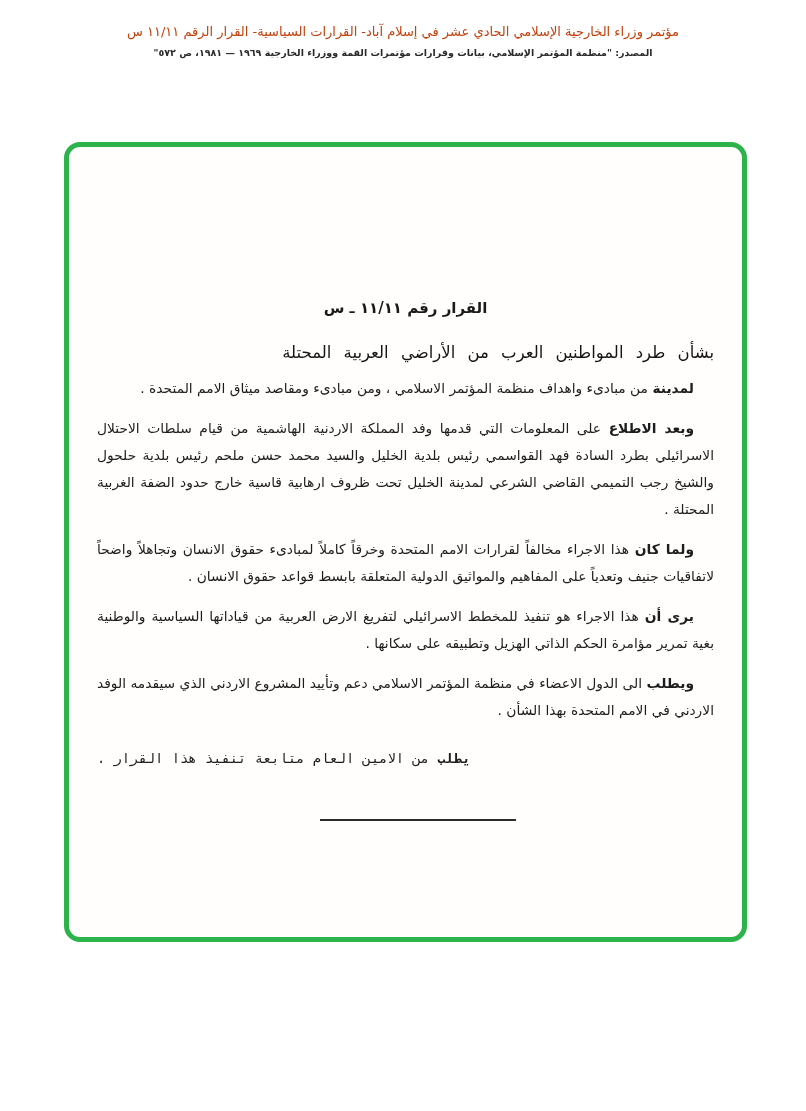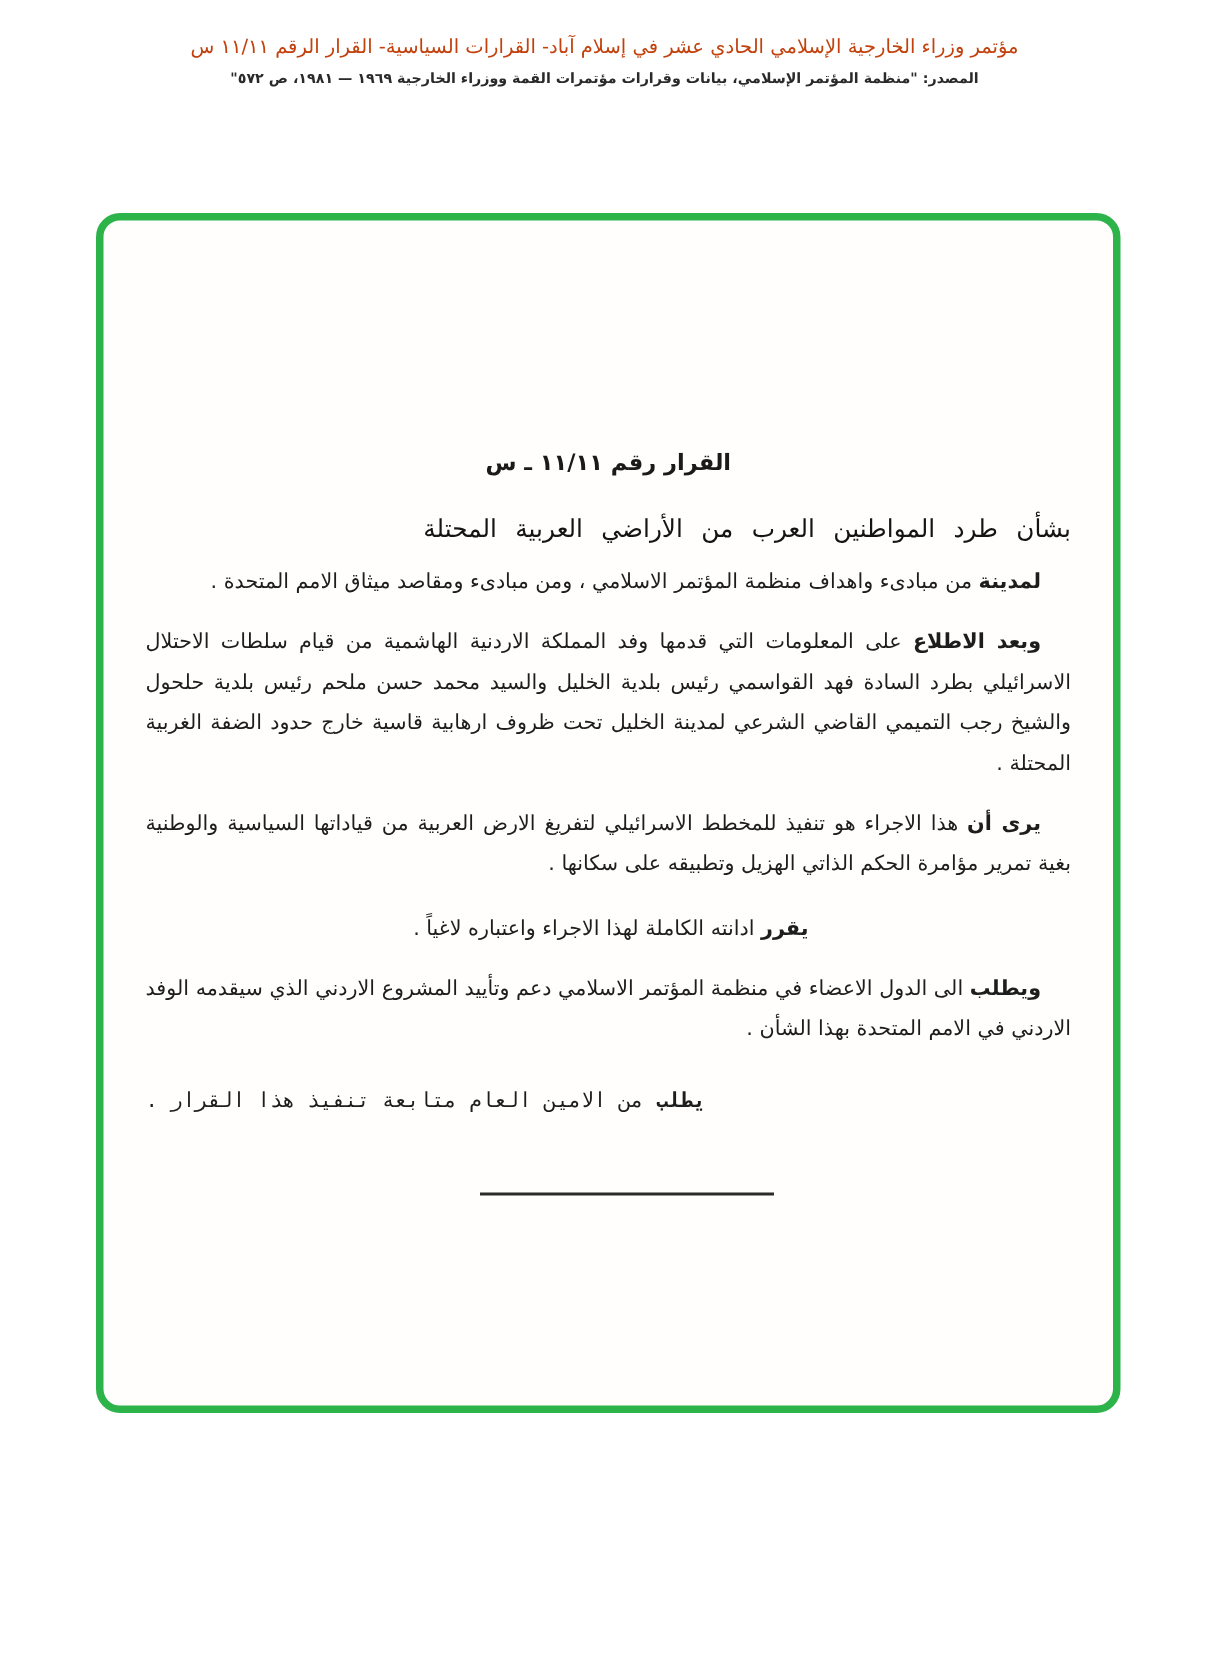--- a/index.html
+++ b/index.html
@@ -107,24 +107,24 @@
     <div class="res-number">القرار رقم ١١/١١ ـ س</div>
 
     <div class="res-subject">بشأن طرد المواطنين العرب من الأراضي العربية المحتلة</div>
 
 
     <p class="para"><span class="lead">لمدينة</span><span> من مبادىء واهداف منظمة المؤتمر الاسلامي ، ومن مبادىء ومقاصد ميثاق الامم المتحدة .</span></p>
 
 
     <p class="para"><span class="lead">وبعد الاطلاع</span><span> على المعلومات التي قدمها وفد المملكة الاردنية الهاشمية من قيام سلطات الاحتلال الاسرائيلي بطرد السادة فهد القواسمي رئيس بلدية الخليل والسيد محمد حسن ملحم رئيس بلدية حلحول والشيخ رجب التميمي القاضي الشرعي لمدينة الخليل تحت ظروف ارهابية قاسية خارج حدود الضفة الغربية المحتلة .</span></p>
 
+    <p class="para"><span class="lead">ولما كان</span><span> هذا الاجراء مخالفاً لقرارات الامم المتحدة وخرقاً كاملاً لمبادىء حقوق الانسان وتجاهلاً واضحاً لاتفاقيات جنيف وتعدياً على المفاهيم والمواثيق الدولية المتعلقة بابسط قواعد حقوق الانسان .</span></p>
 
     <p class="para"><span class="lead">يرى أن</span><span> هذا الاجراء هو تنفيذ للمخطط الاسرائيلي لتفريغ الارض العربية من قياداتها السياسية والوطنية بغية تمرير مؤامرة الحكم الذاتي الهزيل وتطبيقه على سكانها .</span></p>
 
-    <p class="para pull-lg"><span class="lead">يقرر</span><span> ادانته الكاملة لهذا الاجراء واعتباره لاغياً .</span></p>
 
     <p class="para"><span class="lead">ويطلب</span><span> الى الدول الاعضاء في منظمة المؤتمر الاسلامي دعم وتأييد المشروع الاردني الذي سيقدمه الوفد الاردني في الامم المتحدة بهذا الشأن .</span></p>
 
     <p class="para pull-md"><span class="lead">يطلب</span><span> من الامين العام متابعة تنفيذ هذا القرار .</span></p>
 
     <div class="sig-line"></div>
 
   </div>
 </div>
 

